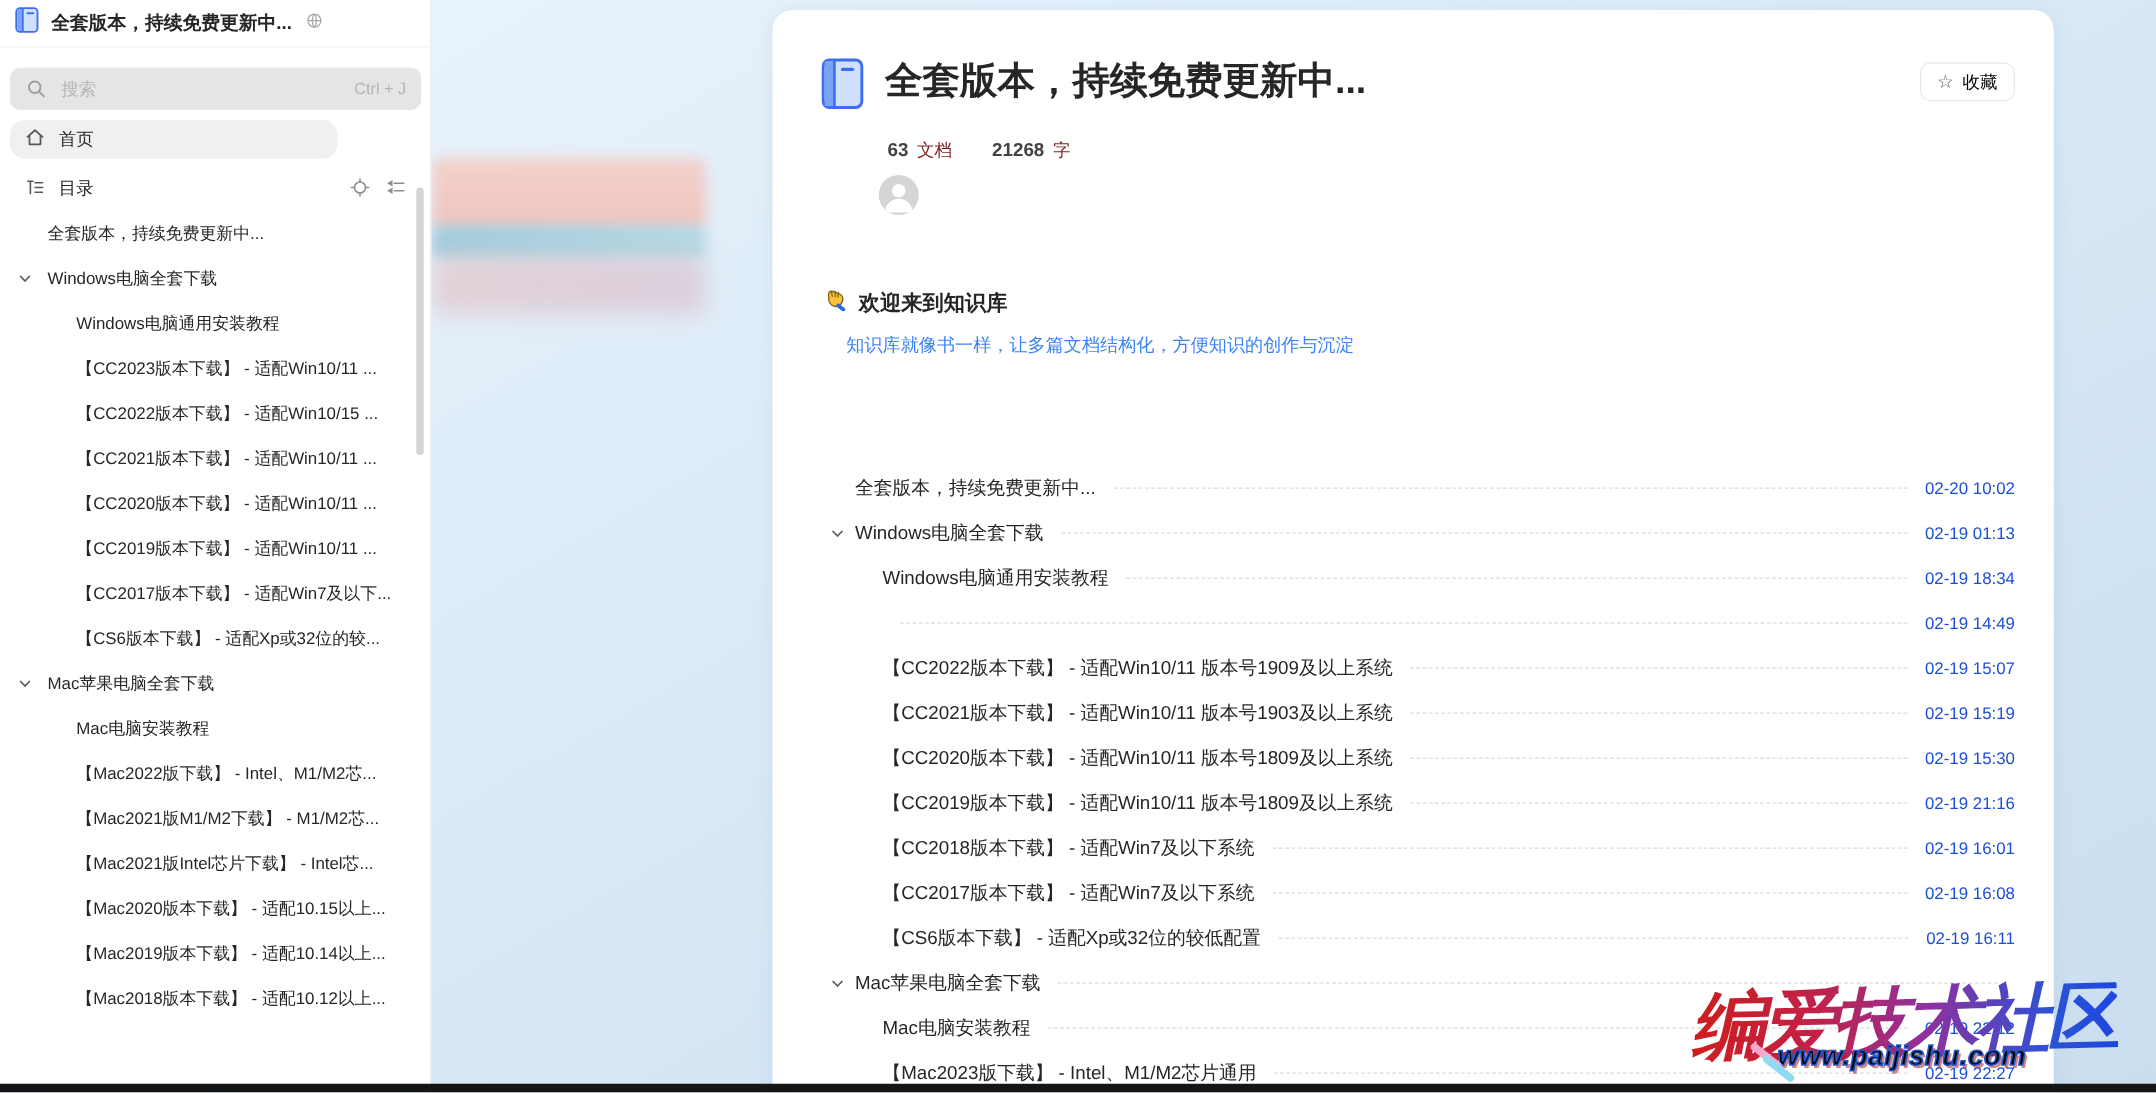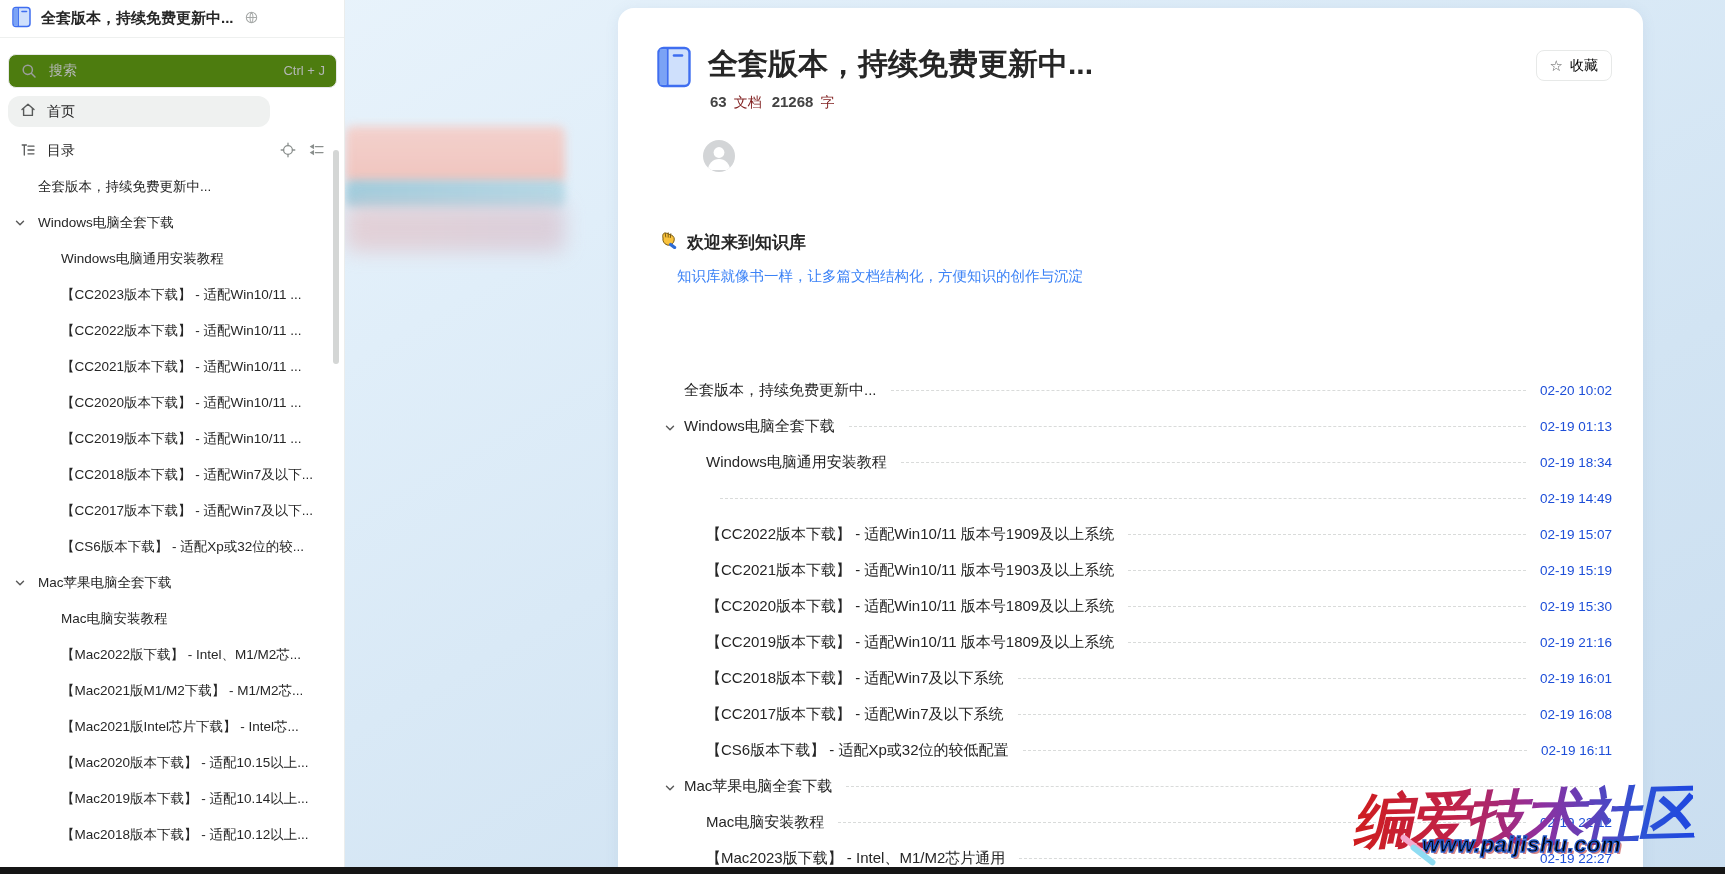--- a/index.html
+++ b/index.html
@@ -19,22 +19,22 @@
                  background:radial-gradient(circle,rgba(255,255,255,.9),rgba(255,255,255,0) 70%); filter:blur(8px); }
   
   .sidebar { position:absolute; left:0; top:0; width:345px; height:874px;
              background:#ffffff; border-right:1px solid #ebedec; z-index:3; }
   .sb-header { position:absolute; left:0; top:0; width:100%; height:38px;
                border-bottom:1px solid #eef0ef; display:flex; align-items:center; padding:0 12px; gap:9px; }
   .sb-title { font-size:15px; font-weight:bold; white-space:nowrap; overflow:hidden; }
   .globe { flex:0 0 auto; margin-left:2px; }
   .search-wrap { position:absolute; left:8px; top:54px; width:329px; height:34px; }
   .search-input { width:100%; height:100%; border:1px solid #e7e9e8; border-radius:8px;
-                  padding:0 70px 0 40px; font-size:14px; color:#262626; outline:none; background:#4d7c0f;
-                  font-family:Liberation Mono, monospace; }
+                  padding:0 70px 0 40px; font-size:14px; color:#262626; outline:none; background:#e5e5e5;
+                  font-family:Liberation Sans, sans-serif; }
   .search-input::placeholder { color:#b4b7b6; }
   .search-icon { position:absolute; left:13px; top:9px; }
   .search-shortcut { position:absolute; right:12px; top:9px; font-size:13px; color:#b4b7b6; }
   .nav-home { position:absolute; left:8px; top:96px; width:262px; height:31px;
               background:#eff1f0; border-radius:12px; display:flex; align-items:center; gap:11px;
               padding:0 12px; font-size:14px; }
   .toc-row { position:absolute; left:8px; top:138px; width:329px; height:26px;
              display:flex; align-items:center; gap:11px; padding:0 12px; font-size:14px; }
   .toc-actions { margin-left:auto; display:flex; gap:13px; align-items:center; }
   .tree { position:absolute; left:0; top:169px; width:345px; }
@@ -44,21 +44,21 @@
   .tree-row.lvl1 { padding-left:61px; }
   .tree-row .chev { position:absolute; left:14px; top:12px; }
   .sb-scrollbar { position:absolute; left:333px; top:150px; width:6px; height:214px;
                   background:#d4d6d5; border-radius:3px; z-index:4; }
   
   .card { position:absolute; left:618px; top:8px; width:1025px; height:866px;
           background:#ffffff; border-radius:16px 16px 0 0; z-index:2;
           box-shadow:0 2px 14px rgba(90,120,160,.10); }
   .doc-book-icon { position:absolute; left:39px; top:38px; }
   .page-title { position:absolute; left:90px; top:36px; font-size:30px; font-weight:bold; white-space:nowrap; }
-  .stats { position:absolute; left:92px; top:85px; display:flex; gap:10px; font-size:15px; }
+  .stats { position:absolute; left:92px; top:104px; display:flex; gap:32px; font-size:15px; }
   .stat { display:flex; align-items:baseline; gap:7px; }
   .stat b { color:#434343; }
   .stat span { color:#7f1d1d; font-size:14px; }
   .avatar { position:absolute; left:85px; top:132px; width:32px; height:32px; border-radius:50%;
             background:#d3d5d7; overflow:hidden; }
   .fav-btn { position:absolute; top:42px; right:31px; height:31px; padding:0 13px;
              background:#fff; border:1px solid #e7e9e8; border-radius:8px;
              display:flex; align-items:center; gap:7px; font-size:14px; cursor:pointer; }
   .fav-star { font-size:15px; color:#595959; line-height:1; }
   .welcome-emoji { position:absolute; left:40px; top:221px; }
@@ -172,33 +172,30 @@
           </svg></span>
         <span>Windows电脑全套下载</span>
       </div>
       <div class="tree-row lvl1">
         <span>Windows电脑通用安装教程</span>
       </div>
       <div class="tree-row lvl1">
         <span>【CC2023版本下载】 - 适配Win10/11 ...</span>
       </div>
       <div class="tree-row lvl1">
-        <span>【CC2022版本下载】 - 适配Win10/11 ...</span>
+        <span>【CC2022版本下载】 - 适配Win10/15 ...</span>
       </div>
       <div class="tree-row lvl1">
         <span>【CC2021版本下载】 - 适配Win10/11 ...</span>
       </div>
       <div class="tree-row lvl1">
         <span>【CC2020版本下载】 - 适配Win10/11 ...</span>
       </div>
       <div class="tree-row lvl1">
         <span>【CC2019版本下载】 - 适配Win10/11 ...</span>
-      </div>
-      <div class="tree-row lvl1">
-        <span>【CC2018版本下载】 - 适配Win7及以下...</span>
       </div>
       <div class="tree-row lvl1">
         <span>【CC2017版本下载】 - 适配Win7及以下...</span>
       </div>
       <div class="tree-row lvl1">
         <span>【CS6版本下载】 - 适配Xp或32位的较...</span>
       </div>
       <div class="tree-row lvl0">
         <span class="chev"><svg width="12" height="12" viewBox="0 0 12 12">
             <path d="M2.5 4.2 L6 7.8 L9.5 4.2" fill="none" stroke="#595959" stroke-width="1.4" stroke-linecap="round" stroke-linejoin="round"></path>

